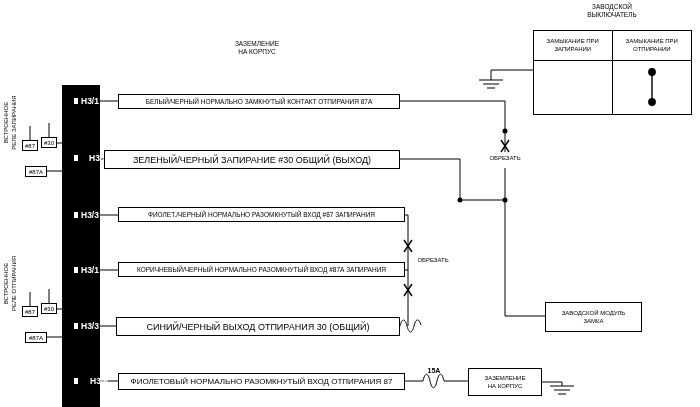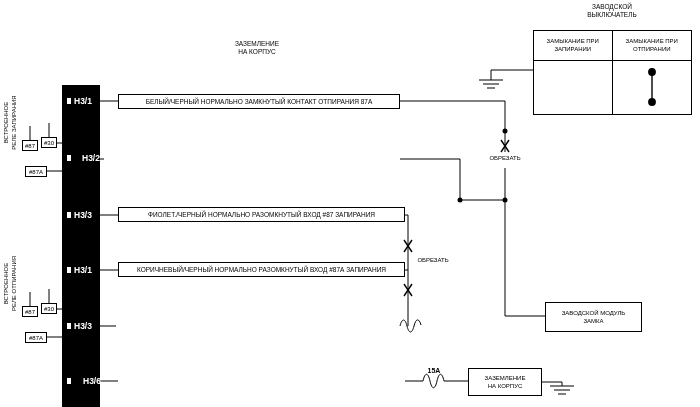--- a/index.html
+++ b/index.html
@@ -9,21 +9,21 @@
   svg.layer { position: absolute; left: 0; top: 0; }
 
   .wirebox { position: absolute; border: 1px solid #000; background: #fff;
              display: flex; align-items: center; justify-content: center;
              font-size: 6.5px; white-space: nowrap; overflow: hidden; }
   .wirebox.big { font-size: 9px; }
   .wirebox.med { font-size: 8px; }
 
   .connector-bar { position: absolute; left: 62px; top: 85px; width: 38px; height: 322px; background: #000; }
   .pin-row { position: absolute; left: 62px; width: 20px; height: 12px;
-             display: flex; align-items: center; gap: 3px; padding-left: 5px; }
+             display: flex; align-items: center; gap: 3px; padding-left: 12px; }
   .pin-tick { width: 4px; height: 6px; background: #fff; flex: 0 0 auto; }
   .pin-label { color: #fff; font-size: 8.5px; font-weight: bold; white-space: nowrap; }
 
   .vlabel { position: absolute; transform: rotate(-90deg); transform-origin: 0 0;
             text-align: center; font-size: 6px; line-height: 8px; white-space: nowrap; }
   .vlabel span { display: block; }
 
   .pinbox { position: absolute; border: 1px solid #000; background: #fff; font-size: 6px;
             display: flex; align-items: center; justify-content: center; white-space: nowrap; }
 
@@ -145,22 +145,25 @@
   <div class="pin-row" style="top:320px;">
     <span class="pin-tick"></span>
     <span class="pin-label">H3/3</span>
   </div>
   <div class="pin-row" style="top:375px;gap:12px;">
     <span class="pin-tick"></span>
     <span class="pin-label">H3/6</span>
   </div>
 
   <div class="wirebox" style="left:118px; top:94px;  width:282px; height:15px;">БЕЛЫЙ/ЧЕРНЫЙ НОРМАЛЬНО ЗАМКНУТЫЙ КОНТАКТ ОТПИРАНИЯ 87А</div>
+  <div class="wirebox big" style="left:104px; top:150px; width:296px; height:19px;">ЗЕЛЕНЫЙ/ЧЕРНЫЙ ЗАПИРАНИЕ #30 ОБЩИЙ (ВЫХОД)</div>
   <div class="wirebox" style="left:118px; top:207px; width:287px; height:15px;">ФИОЛЕТ./ЧЕРНЫЙ НОРМАЛЬНО РАЗОМКНУТЫЙ ВХОД #87 ЗАПИРАНИЯ</div>
   <div class="wirebox" style="left:118px; top:262px; width:287px; height:15px;">КОРИЧНЕВЫЙ/ЧЕРНЫЙ НОРМАЛЬНО РАЗОМКНУТЫЙ ВХОД #87А ЗАПИРАНИЯ</div>
+  <div class="wirebox big" style="left:116px; top:317px; width:284px; height:19px;">СИНИЙ/ЧЕРНЫЙ ВЫХОД ОТПИРАНИЯ 30 (ОБЩИЙ)</div>
+  <div class="wirebox med" style="left:118px; top:373px; width:287px; height:17px;">ФИОЛЕТОВЫЙ НОРМАЛЬНО РАЗОМКНУТЫЙ ВХОД ОТПИРАНИЯ 87</div>
 
   <div class="vlabel" style="left:2px; top:170px; width:95px; height:18px;">
     <span>ВСТРОЕННОЕ</span>
     <span>РЕЛЕ ЗАПИРАНИЯ</span>
   </div>
   <div class="pinbox" style="left:22px; top:140px; width:16px; height:11px;">#87</div>
   <div class="pinbox" style="left:41px; top:137px; width:16px; height:11px;">#30</div>
   <div class="pinbox" style="left:25px; top:166px; width:22px; height:11px;">#87А</div>
 
   <div class="vlabel" style="left:2px; top:332px; width:97px; height:18px;">

